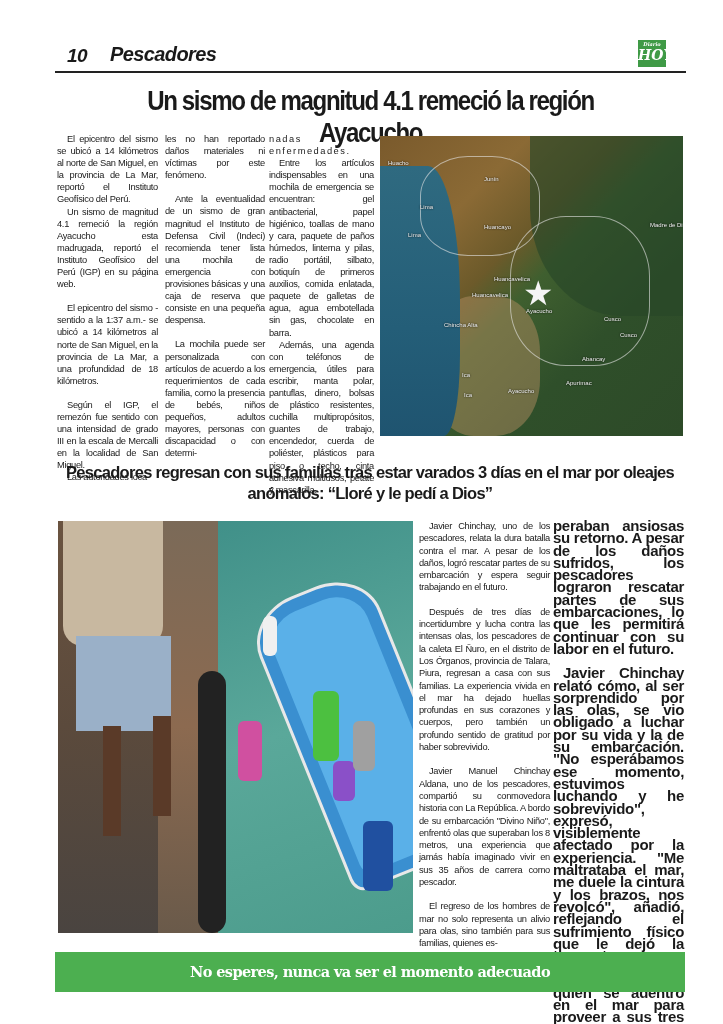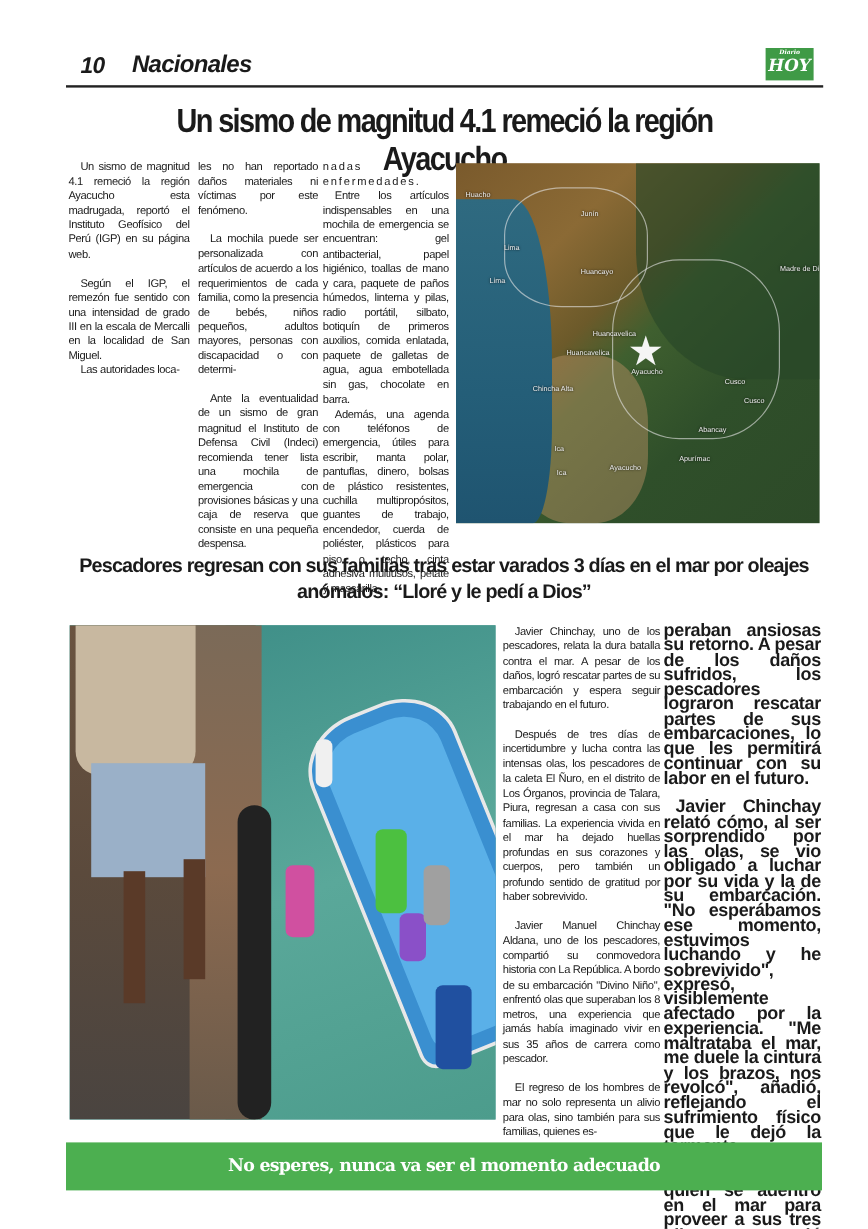--- a/index.html
+++ b/index.html
@@ -3,21 +3,21 @@
 <meta charset="utf-8">
 <style>
   * { margin: 0; padding: 0; box-sizing: border-box; }
   html, body { width: 723px; height: 1024px; background: #ffffff; overflow: hidden; }
   body { position: relative; font-family: "Liberation Sans", sans-serif; color: #1a1a1a; }
 
   .header { position: absolute; left: 55px; top: 38px; width: 630px; height: 32px; font-style: italic; }
   .page-num { position: absolute; left: 12px; top: 7px; font-size: 19px; font-weight: bold; letter-spacing: -0.5px; }
   .section { position: absolute; left: 55px; top: 5px; font-size: 20px; font-weight: bold; letter-spacing: -0.6px; }
   .date { position: absolute; left: 346px; top: 13px; font-size: 13.5px; letter-spacing: -0.5px; border-bottom: 1px solid #bbb; padding-bottom: 2px; }
-  .logo { position: absolute; left: 583px; top: 2px; width: 40px; height: 27px; background: #3f9a46; color: #fff; text-align: center; font-family: "DejaVu Serif", serif; }
+  .logo { position: absolute; left: 583px; top: 2px; width: 28px; height: 27px; background: #3f9a46; color: #fff; text-align: center; font-family: "DejaVu Serif", serif; }
   .logo .small { display: block; font-size: 5px; font-weight: bold; line-height: 7px; padding-top: 1px; }
   .logo .big { display: block; font-size: 14px; font-weight: bold; line-height: 15px; }
   .header-rule { position: absolute; left: 55px; top: 71px; width: 631px; height: 2px; background: #222; }
 
   .headline1 { position: absolute; left: 55px; top: 85px; width: 631px; text-align: center; font-size: 28px; font-weight: bold; letter-spacing: -1.6px; transform: scaleX(0.86); transform-origin: center; }
 
   .col { position: absolute; font-size: 9.3px; line-height: 12.1px; text-align: justify; letter-spacing: -0.3px; }
   .col p { text-indent: 10px; }
   .col p.gap { margin-top: 12px; }
   .col1 { left: 57px; top: 133px; width: 101px; }
@@ -54,39 +54,41 @@
   .col4 { left: 419px; top: 520px; width: 131px; font-size: 9.3px; line-height: 12.3px; }
   .col5 { left: 553px; top: 520px; width: 131px; font-size: 15px; line-height: 12.3px; font-weight: bold; }
 
   .banner { position: absolute; left: 55px; top: 952px; width: 630px; height: 40px; background: #4caf50; color: #fff; text-align: center; font-family: "DejaVu Serif", serif; font-weight: bold; font-size: 14.5px; line-height: 40px; letter-spacing: -0.6px; }
 </style>
 </head>
 <body>
 
 <div class="header">
   <span class="page-num">10</span>
-  <span class="section">Nacionales</span>
+  <span class="section">Pescadores</span>
   <div class="logo">
     <span class="small">Diario</span>
     <span class="big">HOY</span>
   </div>
 </div>
 <div class="header-rule"></div>
 
 <h1 class="headline1">Un sismo de magnitud 4.1 remeció la región Ayacucho</h1>
 
 <div class="col col1">
+  <p>El epicentro del sismo se ubicó a 14 kilómetros al norte de San Miguel, en la provincia de La Mar, reportó el Instituto Geofísico del Perú.</p>
   <p>Un sismo de magnitud 4.1 remeció la región Ayacucho esta madrugada, reportó el Instituto Geofísico del Perú (IGP) en su página web.</p>
+  <p class="gap">El epicentro del sismo -sentido a la 1:37 a.m.- se ubicó a 14 kilómetros al norte de San Miguel, en la provincia de La Mar, a una profundidad de 18 kilómetros.</p>
   <p class="gap">Según el IGP, el remezón fue sentido con una intensidad de grado III en la escala de Mercalli en la localidad de San Miguel.</p>
   <p>Las autoridades loca-</p>
 </div>
 <div class="col col2">
   <p style="text-indent:0">les no han reportado daños materiales ni víctimas por este fenómeno.</p>
+  <p class="gap">Ante la eventualidad de un sismo de gran magnitud el Instituto de Defensa Civil (Indeci) recomienda tener lista una mochila de emergencia con provisiones básicas y una caja de reserva que consiste en una pequeña despensa.</p>
   <p class="gap">La mochila puede ser personalizada con artículos de acuerdo a los requerimientos de cada familia, como la presencia de bebés, niños pequeños, adultos mayores, personas con discapacidad o con determi-</p>
-  <p class="gap">Ante la eventualidad de un sismo de gran magnitud el Instituto de Defensa Civil (Indeci) recomienda tener lista una mochila de emergencia con provisiones básicas y una caja de reserva que consiste en una pequeña despensa.</p>
 </div>
 <div class="col col3">
   <p style="text-indent:0; letter-spacing:1.5px">nadas enfermedades.</p>
   <p>Entre los artículos indispensables en una mochila de emergencia se encuentran: gel antibacterial, papel higiénico, toallas de mano y cara, paquete de paños húmedos, linterna y pilas, radio portátil, silbato, botiquín de primeros auxilios, comida enlatada, paquete de galletas de agua, agua embotellada sin gas, chocolate en barra.</p>
   <p>Además, una agenda con teléfonos de emergencia, útiles para escribir, manta polar, pantuflas, dinero, bolsas de plástico resistentes, cuchilla multipropósitos, guantes de trabajo, encendedor, cuerda de poliéster, plásticos para piso o techo, cinta adhesiva multiusos, petate y mascarilla.</p>
 </div>
 
 <div class="map">
   <div class="jungle"></div>
   <div class="desert"></div>

